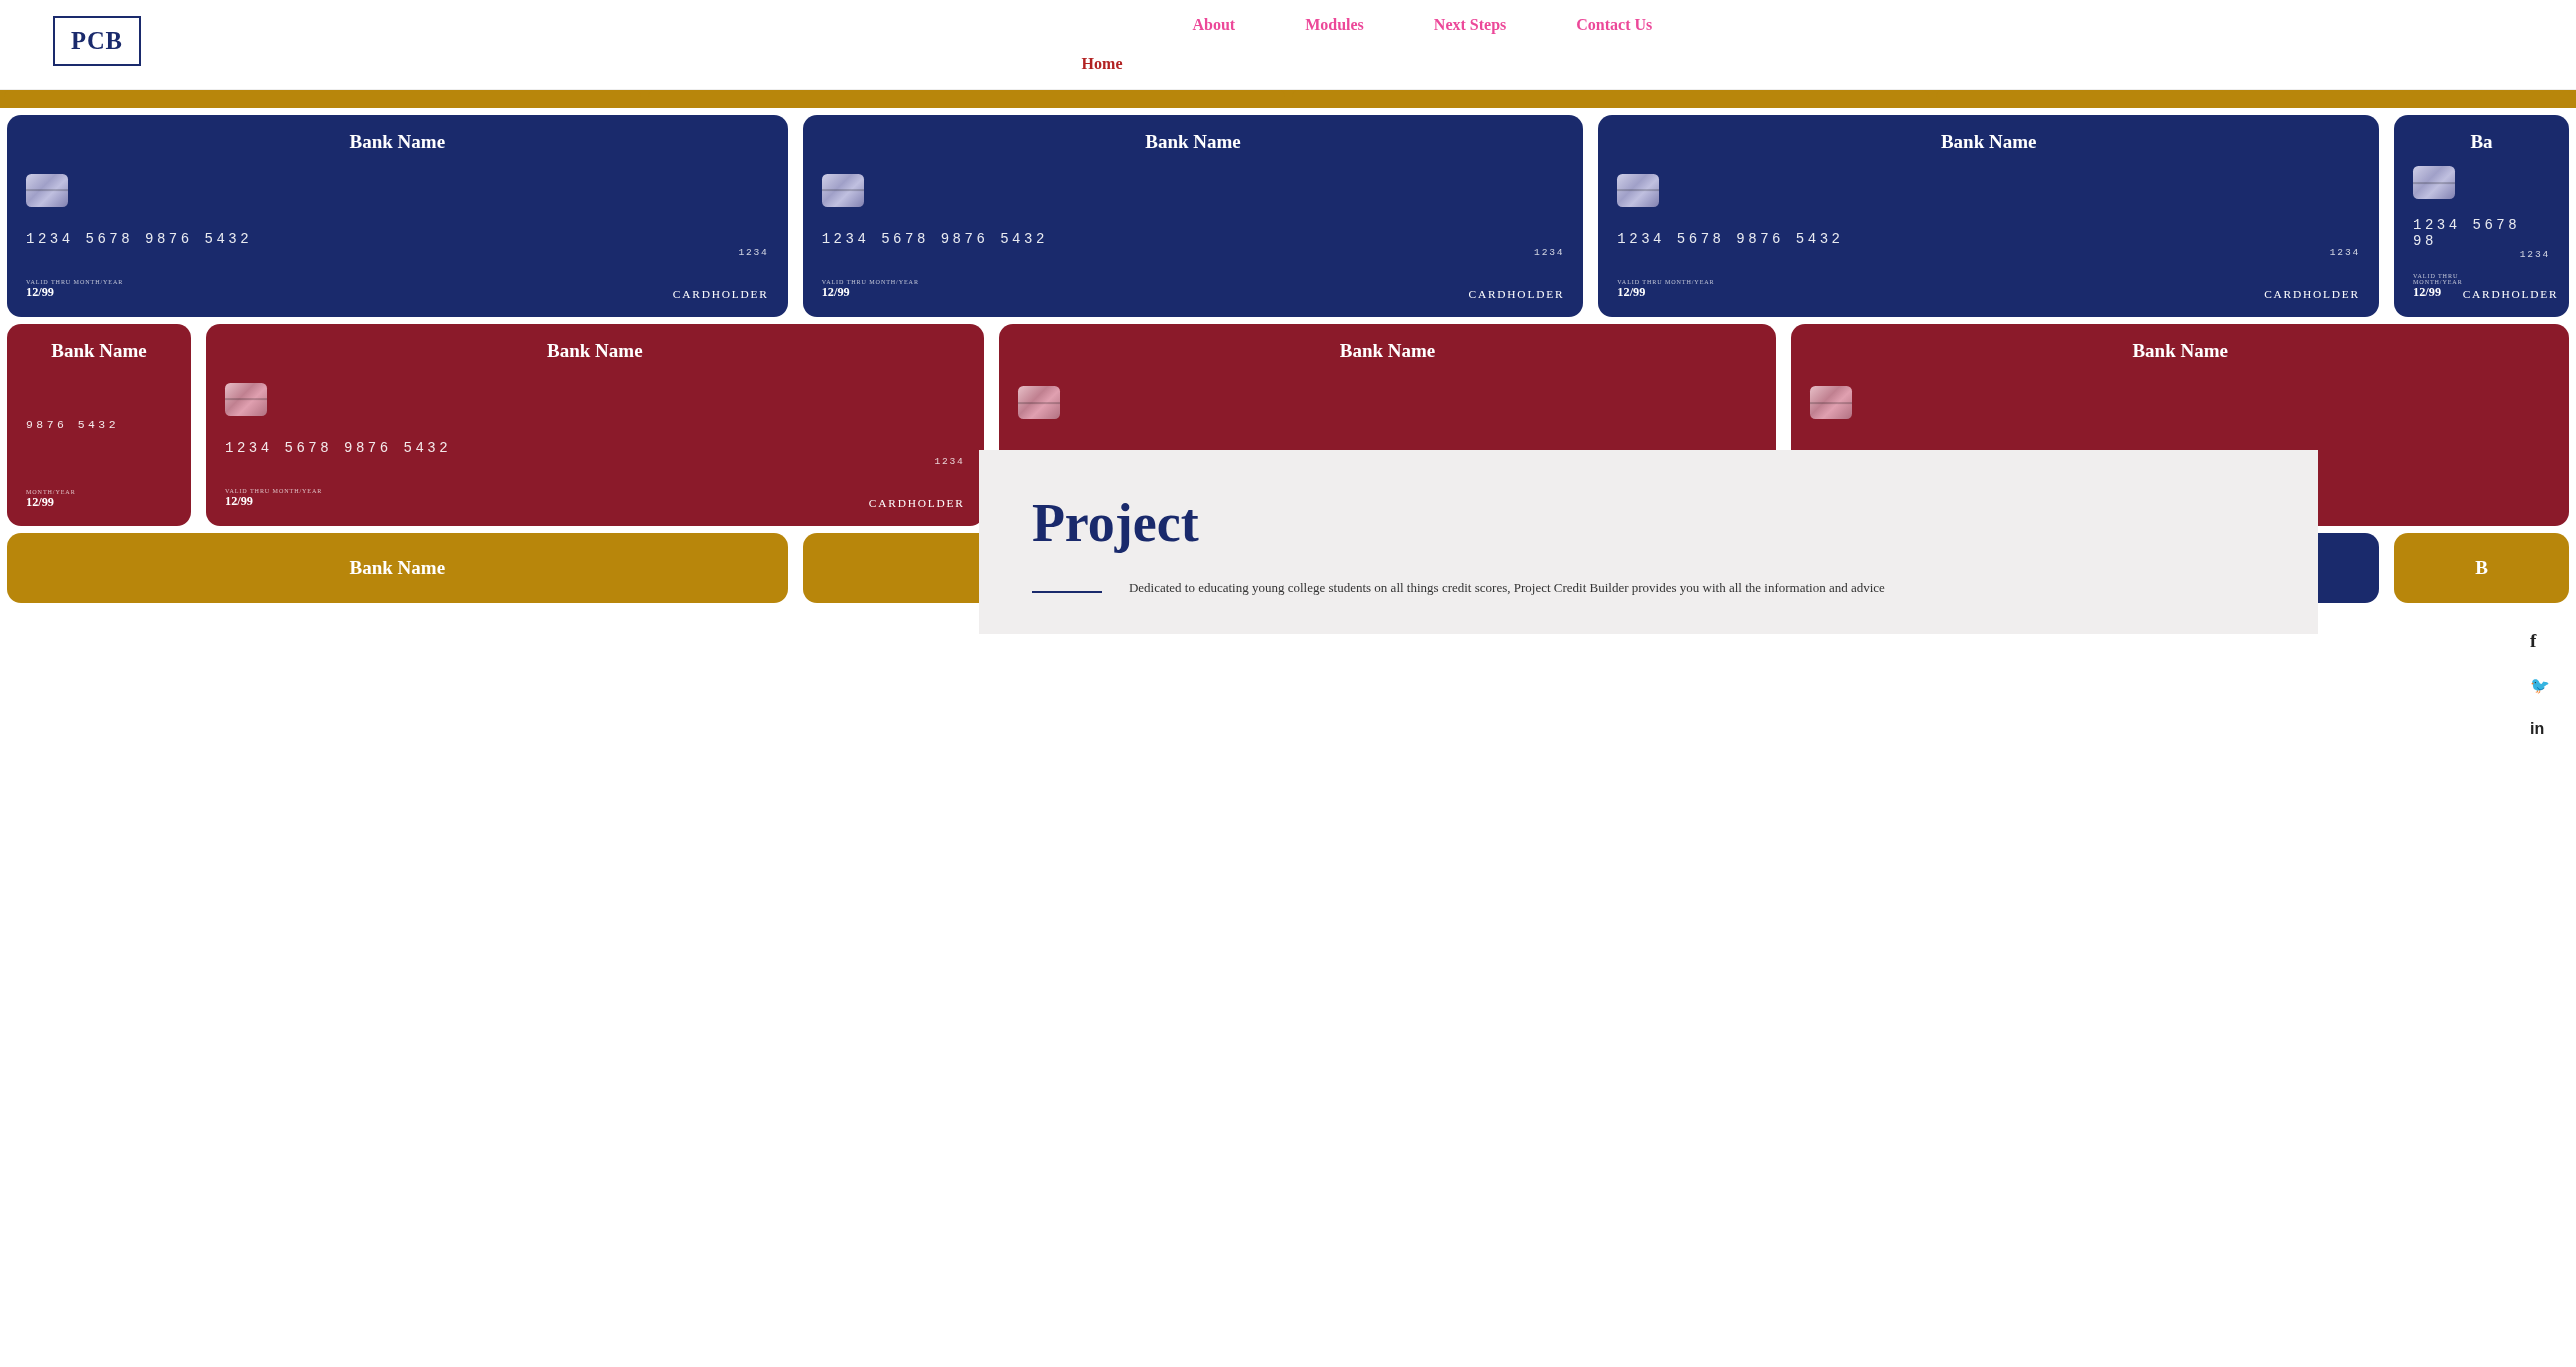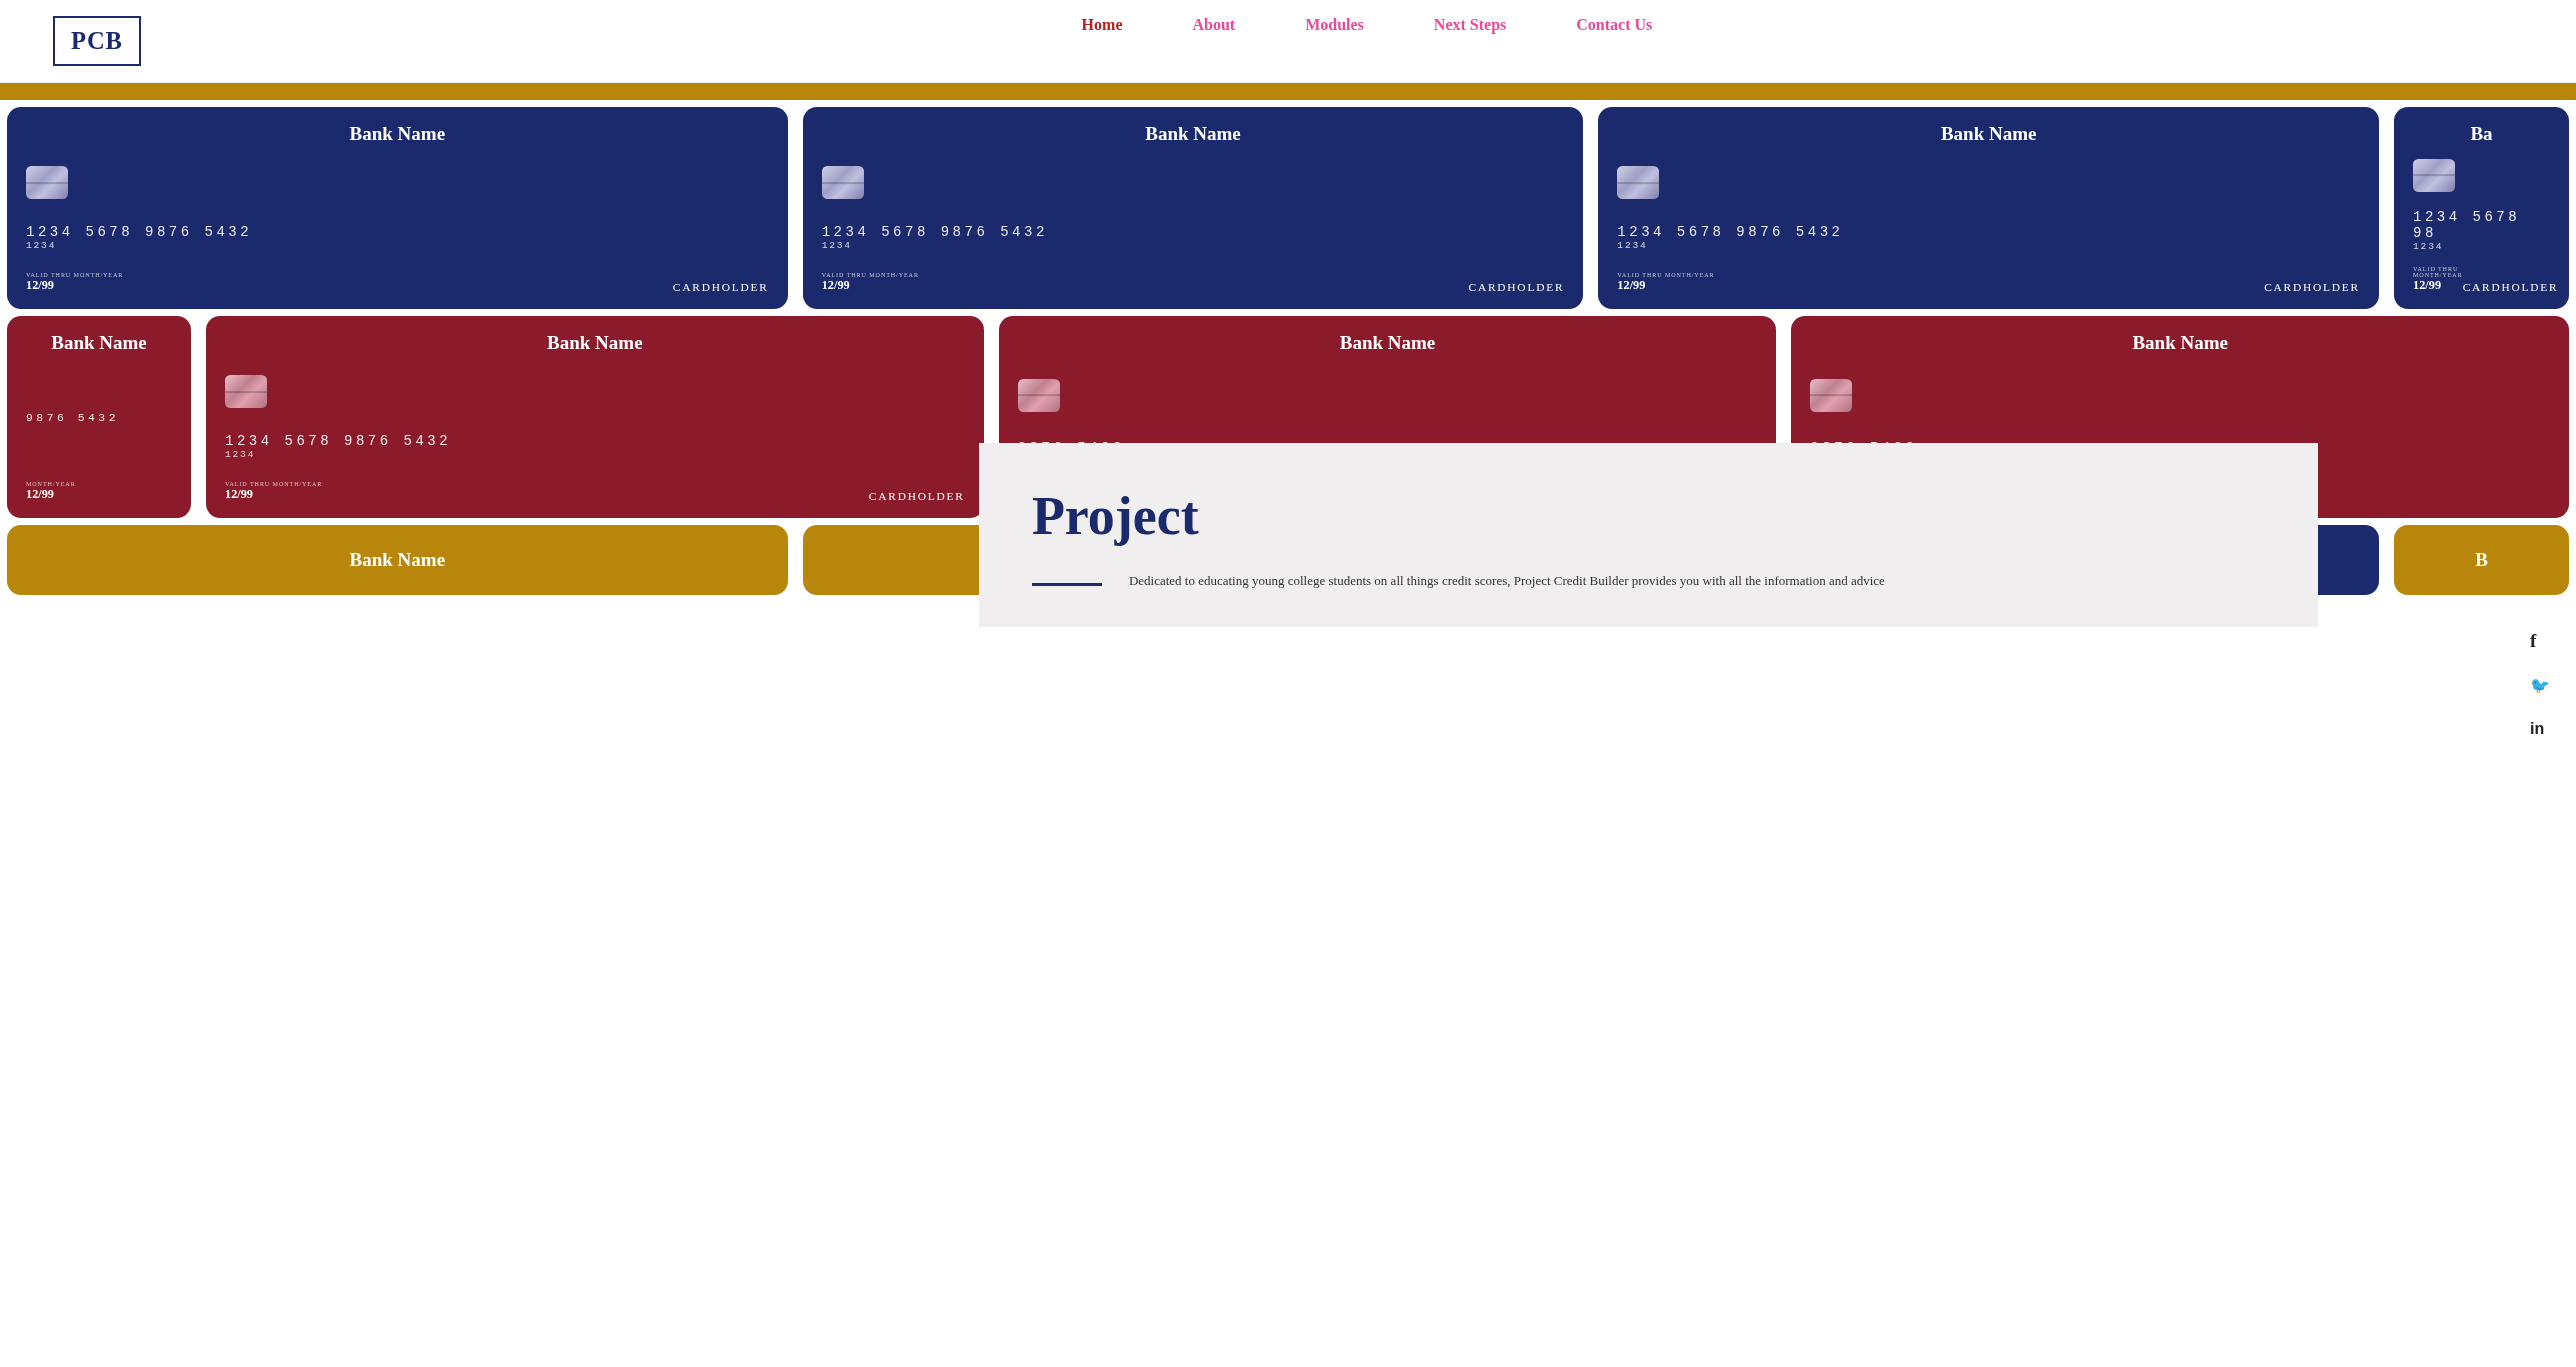--- a/index.html
+++ b/index.html
@@ -31,21 +31,21 @@
       gap: 70px;
       flex: 1;
       justify-content: center;
     }
     nav a {
       text-decoration: none;
       font-size: 16px;
       font-weight: 600;
       color: #ec4899;
     }
-    nav a.active { color: #b22222; }
+    nav a.active { color: #b22222; margin-top: 39px; }
 
     
     .card-grid-section {
       position: relative;
       width: 100%;
       overflow: hidden;
       background: #fff;
     }
 
     
@@ -107,20 +107,21 @@
       color: #fff;
       letter-spacing: 3.5px;
       opacity: 0.9;
     }
     .card-number-small {
       font-family: 'Courier New', monospace;
       font-size: 9.6px;
       color: #fff;
       letter-spacing: 1.8px;
       opacity: 0.8;
+      text-align: right;
     }
 
     .card-bottom {
       display: flex;
       align-items: flex-end;
       justify-content: space-between;
     }
     .card-expiry-block {
       display: flex;
       flex-direction: column;

